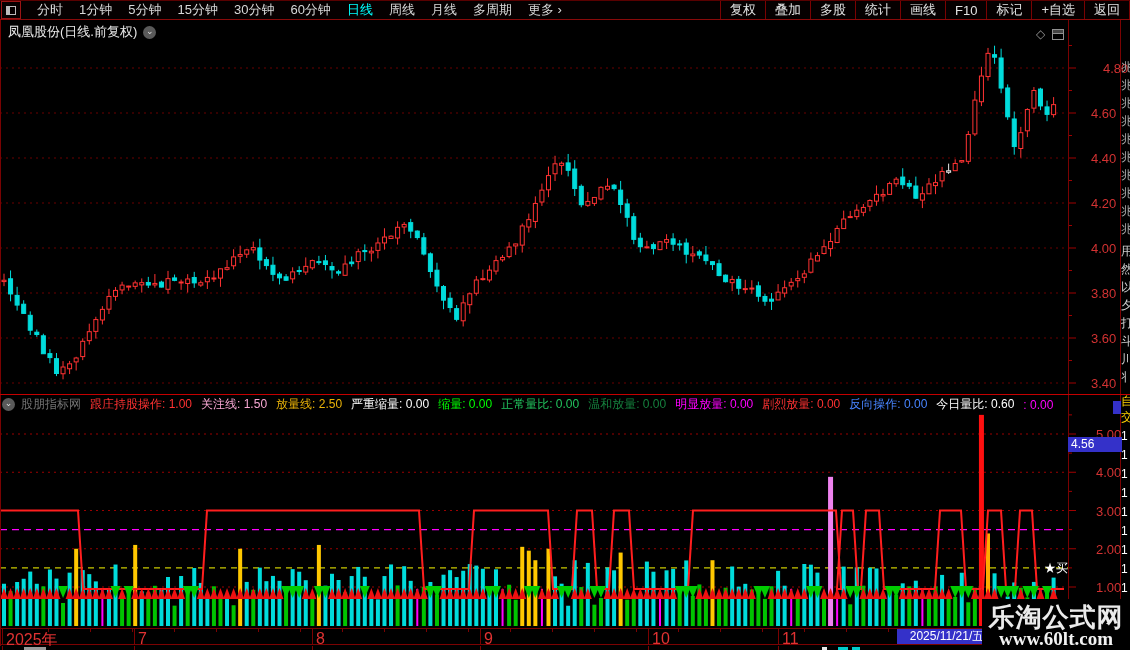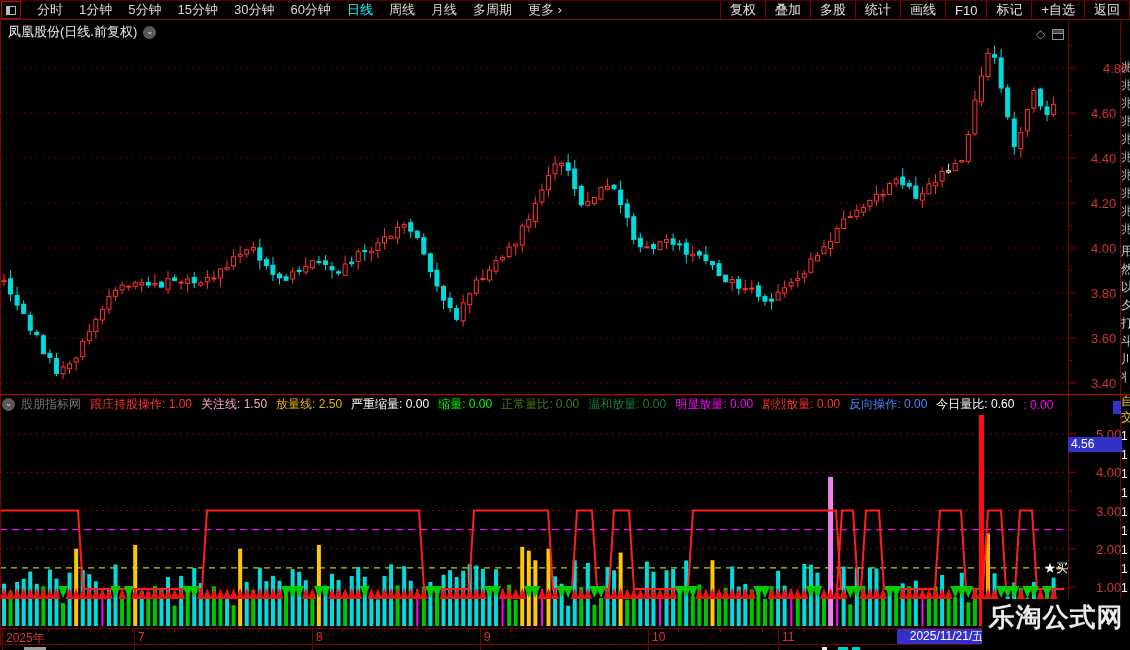--- a/index.html
+++ b/index.html
@@ -35,21 +35,21 @@
   .crossbox{position:absolute;left:1068px;top:437px;width:51px;height:15px;background:#3431c9;color:#fff;
             font-size:12px;line-height:15px;padding-left:3px;z-index:4;}
   .buytag{position:absolute;left:1044px;top:560px;color:#fff;font-size:12px;z-index:4;white-space:nowrap;}
   
   .ind-header{position:absolute;left:2px;top:396px;width:1064px;height:17px;display:flex;align-items:center;
               font-size:12px;white-space:nowrap;overflow:hidden;z-index:3;}
   .ind-header span{margin-right:9px;}
   
   .date-axis{position:absolute;left:0;top:628px;width:1130px;height:17px;box-sizing:border-box;
              border-top:1px solid #7a0202;border-bottom:1px solid #7a0202;z-index:6;}
-  .dlabel{position:absolute;top:1px;color:#e03232;font-size:12px;white-space:nowrap;}
+  .dlabel{position:absolute;top:1px;color:#e03232;font-size:16px;white-space:nowrap;}
   .datebox{position:absolute;top:0;width:100px;height:15px;background:#3431c9;color:#fff;font-size:12px;
            text-align:center;line-height:15px;z-index:2;white-space:nowrap;}
   .dtick{position:absolute;background:#7a0202;}
   .sliver{position:absolute;left:0;top:646px;width:1130px;height:4px;z-index:6;background:#000;}
   
   .wm-box{position:absolute;left:982px;top:599px;width:148px;height:51px;background:#000;z-index:7;}
   .wm1{position:absolute;left:984px;top:600px;width:144px;text-align:center;color:#ebebeb;font-size:26px;
        font-weight:bold;letter-spacing:1px;z-index:8;text-shadow:2px 2px 0 #000;}
   .wm2{position:absolute;left:984px;top:628px;width:144px;text-align:center;color:#f2f2f2;font-size:19px;
        font-weight:bold;font-family:"Liberation Serif",serif;z-index:8;}
@@ -825,21 +825,21 @@
   <div class="buytag">★买</div>
 
   <div class="ind-header" id="indHeader">
       <span class="circ" style="margin: 0px 6px 0px 0px;">⌄</span>
       <span style="color: #737373;">股朋指标网</span>
       <span style="color: rgb(255, 50, 50);">跟庄持股操作: 1.00</span>
       <span style="color: #f9a8d4;">关注线: 1.50</span>
       <span style="color: #eab308;">放量线: 2.50</span>
       <span style="color: rgb(255, 255, 255);">严重缩量: 0.00</span>
       <span style="color: rgb(0, 255, 0);">缩量: 0.00</span>
-      <span style="color: #4d7c0f;">正常量比: 0.00</span>
+      <span style="color: #22c55e;">正常量比: 0.00</span>
       <span style="color: #15803d;">温和放量: 0.00</span>
       <span style="color: rgb(255, 0, 255);">明显放量: 0.00</span>
       <span style="color: rgb(255, 50, 50);">剧烈放量: 0.00</span>
       <span style="color: rgb(72, 132, 255);">反向操作: 0.00</span>
       <span style="color: rgb(255, 255, 255);">今日量比: 0.60</span>
       <span style="color: rgb(255, 0, 255);">: 0.00</span>
     </div>
 
   <div class="date-axis" id="dateAxis">
     <div class="datebox" id="dateBox" style="left: 897px;">2025/11/21/五</div>
@@ -895,20 +895,21 @@
       <div class="dtick" style="left: 1039px; top: 0px; width: 1px; height: 4px;"></div>
       <div class="dtick" style="left: 1081px; top: 0px; width: 1px; height: 4px;"></div>
       <div style="position: absolute; left: 24px; top: 1px; width: 22px; height: 3px; background: rgb(154, 154, 154);"></div>
       <div style="position: absolute; left: 822px; top: 1px; width: 5px; height: 3px; background: rgb(232, 232, 232);"></div>
       <div style="position: absolute; left: 838px; top: 1px; width: 10px; height: 3px; background: rgb(0, 204, 204);"></div>
       <div style="position: absolute; left: 852px; top: 1px; width: 8px; height: 3px; background: rgb(0, 204, 204);"></div>
     </div>
 
   <div class="wm-box"></div>
   <div class="wm1">乐淘公式网</div>
+  <div class="wm2">www.60lt.com</div>
 
   <div class="rs-indigo"></div>
   <div class="right-strip" id="rightStrip">
       <div class="rs-ch" style="top: 38px;">兆</div>
       <div class="rs-ch" style="top: 56px;">兆</div>
       <div class="rs-ch" style="top: 74px;">兆</div>
       <div class="rs-ch" style="top: 92px;">兆</div>
       <div class="rs-ch" style="top: 110px;">兆</div>
       <div class="rs-ch" style="top: 128px;">兆</div>
       <div class="rs-ch" style="top: 146px;">兆</div>

